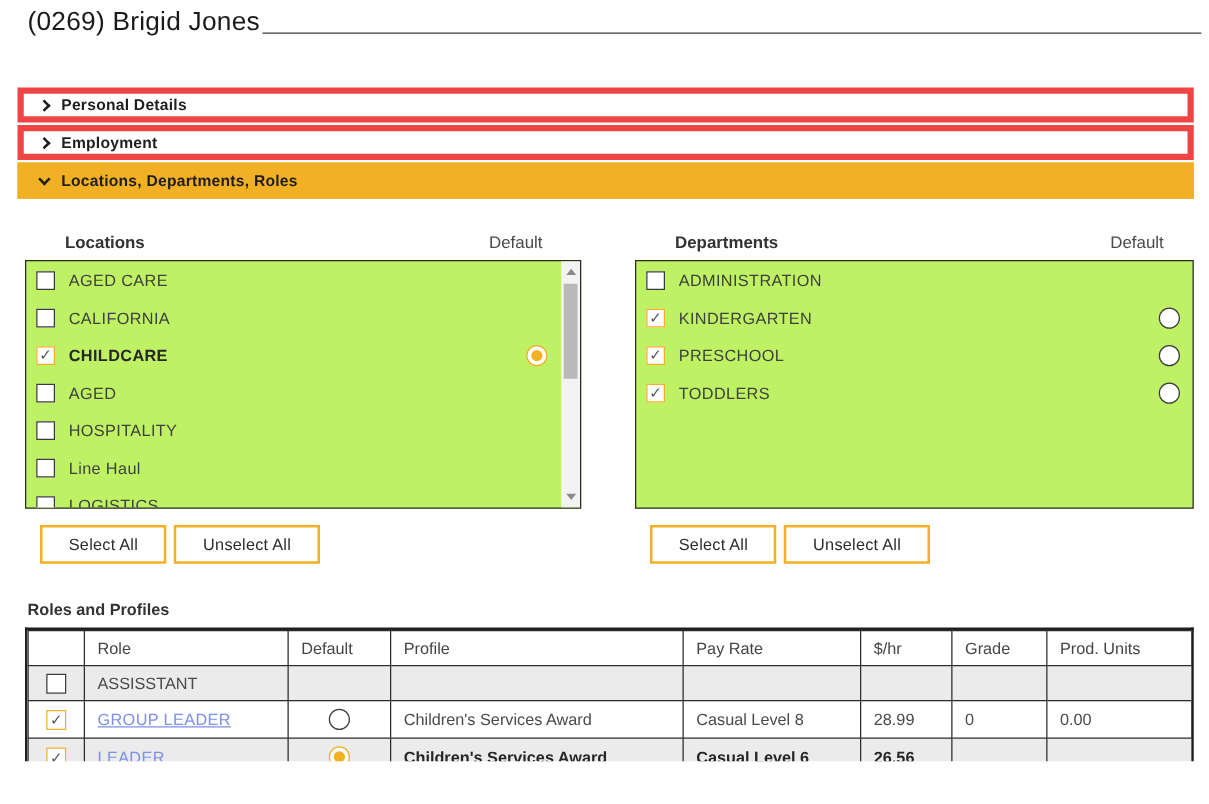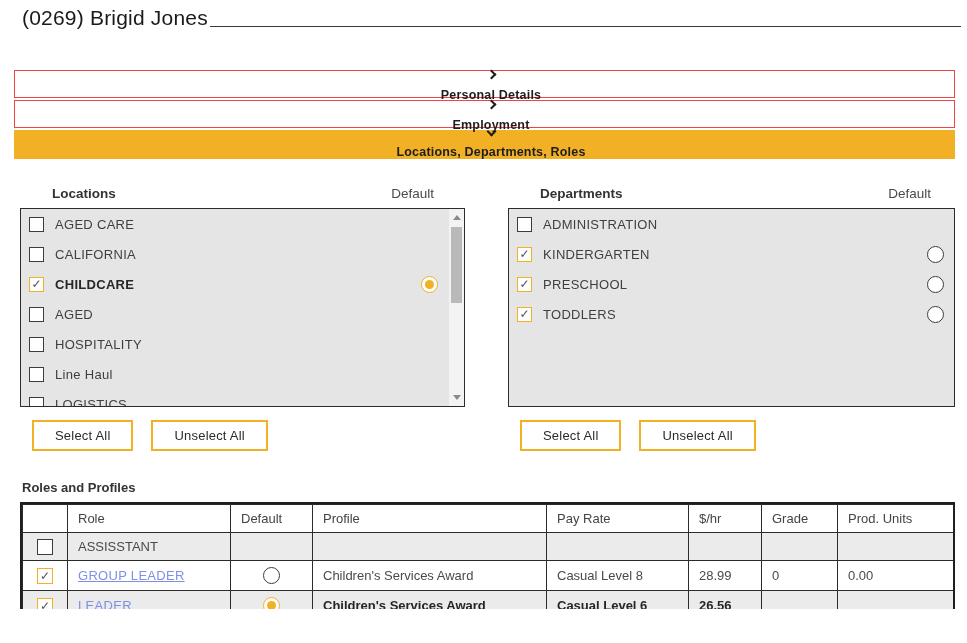--- a/index.html
+++ b/index.html
@@ -10,38 +10,38 @@
     font-family: "Liberation Sans", sans-serif; color: var(--ink);
   }
 
   
   .title-wrap { position: absolute; left: 22px; top: 6px; right: 6px; display: flex; align-items: flex-end; }
   .title { font-size: 21px; color: #1a1a1a; white-space: nowrap; letter-spacing: .2px; }
   .title-line { flex: 1; border-bottom: 1px solid #3a3a3a; margin-bottom: 3px; margin-left: 2px; }
 
   
   .accordions { position: absolute; left: 14px; top: 70px; width: 941px; }
-  .acc { height: 28px; border: 1px solid #ef4444; background: #fff; display: flex; align-items: center; gap: 10px; padding-left: 13px; margin-bottom: 2px; cursor: pointer; flex-direction: column; }
+  .acc { height: 28px; border: 5px solid #ef4444; background: #fff; display: flex; align-items: center; gap: 10px; padding-left: 13px; margin-bottom: 2px; cursor: pointer; }
   .acc.gold { background: var(--gold); border-color: var(--gold); height: 29px; }
   .acc-label { font-size: 12.5px; font-weight: 700; color: #1e1e1e; letter-spacing: .2px; }
   .chev { width: 7px; height: 7px; border-right: 2px solid #1e1e1e; border-bottom: 2px solid #1e1e1e; flex: 0 0 auto; }
   .chev.right { transform: rotate(-45deg); }
   .chev.down  { transform: rotate(45deg); margin-top: -3px; }
 
   
   .col { position: absolute; top: 186px; }
   .col.loc { left: 20px; width: 445px; }
   .col.dep { left: 508px; width: 447px; }
   .col-head { display: flex; justify-content: space-between; align-items: baseline; margin-bottom: 7px; }
   .col-title { font-size: 13.5px; font-weight: 700; color: #333; margin-left: 32px; }
   .default-lbl { font-size: 13.5px; color: #4a4a4a; }
   .col.loc .default-lbl { padding-right: 31px; }
   .col.dep .default-lbl { padding-right: 24px; }
 
-  .listbox { position: relative; height: 199px; border: 1px solid #2b2b2b; background: #e5e5e5; overflow: hidden; }
+  .listbox { position: relative; height: 199px; border: 1px solid #2b2b2b; background: #bef264; overflow: hidden; }
   .col.loc .list-inner { padding-right: 16px; }
   .item { height: 30px; display: flex; align-items: center; gap: 11px; padding-left: 8px; }
   .item-label { flex: 1; font-size: 13px; color: #3f3f3f; letter-spacing: .3px; }
   .item-label[data-state="true"] { font-weight: 700; color: #262626; }
 
   .cb { flex: 0 0 auto; width: 15px; height: 15px; border: 1.6px solid #3c3c3c; background: #fff; display: flex; align-items: center; justify-content: center; cursor: pointer; }
   .cb[data-state="true"] { border-color: var(--gold); }
   .cb[data-state="true"]::after { content: "\2713"; font-size: 12px; color: #555; line-height: 1; }
 
   .radio { flex: 0 0 auto; width: 17px; height: 17px; border: 1.7px solid #3c3c3c; border-radius: 50%; display: flex; align-items: center; justify-content: center; cursor: pointer; background: #fff; }
@@ -52,21 +52,21 @@
 
   
   .sbar { position: absolute; top: 0; right: 0; bottom: 0; width: 15px; background: #f3f3f3; }
   .sbar .arr { position: absolute; left: 0; width: 100%; height: 15px; display: flex; align-items: center; justify-content: center; }
   .arr.up { top: 1px; } .arr.down { bottom: 1px; }
   .tri-up { width: 0; height: 0; border-left: 4px solid transparent; border-right: 4px solid transparent; border-bottom: 5px solid #8a8a8a; }
   .tri-down { width: 0; height: 0; border-left: 4px solid transparent; border-right: 4px solid transparent; border-top: 5px solid #8a8a8a; }
   .thumb { position: absolute; left: 2px; right: 2px; top: 18px; height: 76px; background: #b9b9b9; cursor: grab; }
 
   
-  .btn-row { margin-top: 13px; display: flex; gap: 18px; padding-left: 12px; }
+  .btn-row { margin-top: 13px; display: flex; gap: 6px; padding-left: 12px; }
   .btn { height: 31px; background: #fff; border: 2px solid var(--gold); color: #2b2b2b; font-size: 13px; font-family: inherit; padding: 0 21px; cursor: pointer; letter-spacing: .2px; }
 
   
   .roles-label { position: absolute; left: 22px; top: 480px; font-size: 13px; font-weight: 700; color: #333; }
   .table-wrap { position: absolute; left: 20px; top: 502px; width: 935px; height: 107px; border: 2px solid #1f1f1f; border-bottom: none; overflow: hidden; background: #fff; }
   table { width: 100%; border-collapse: collapse; table-layout: fixed; font-size: 13px; color: var(--gray-ink); }
   th, td { border: 1px solid #2b2b2b; padding: 0 10px; }
   thead th { font-weight: 400; text-align: left; height: 28px; color: #444; }
   tbody td { height: 28px; }
   tr.tall td { height: 30px; }

